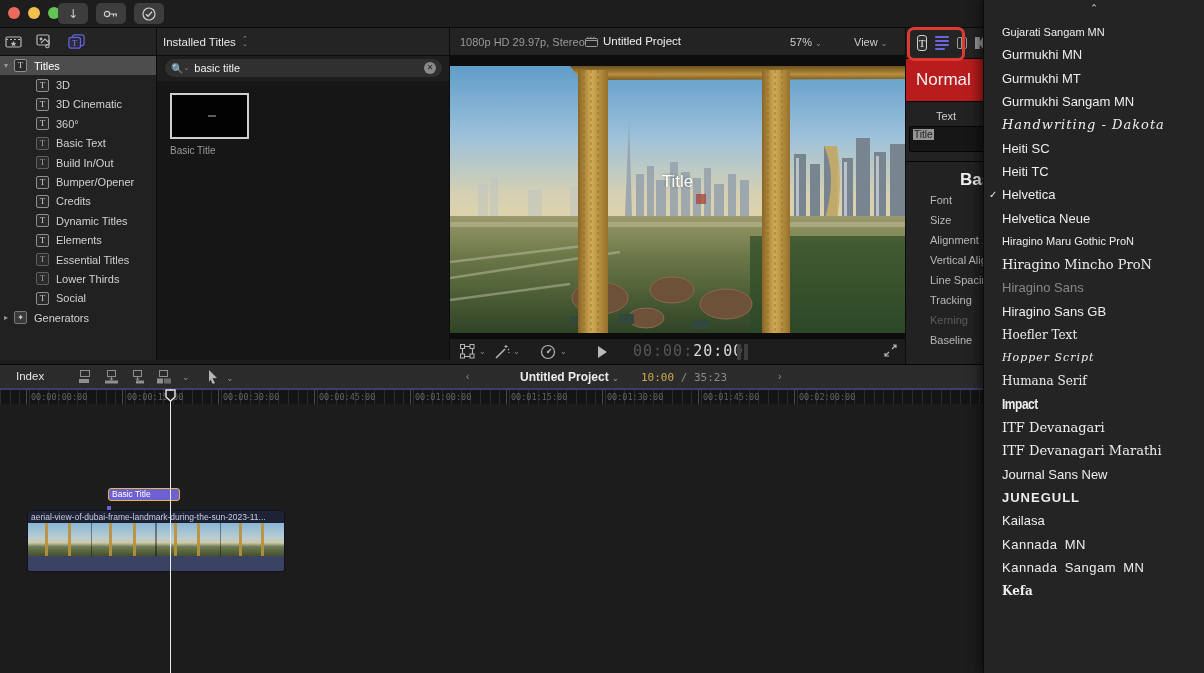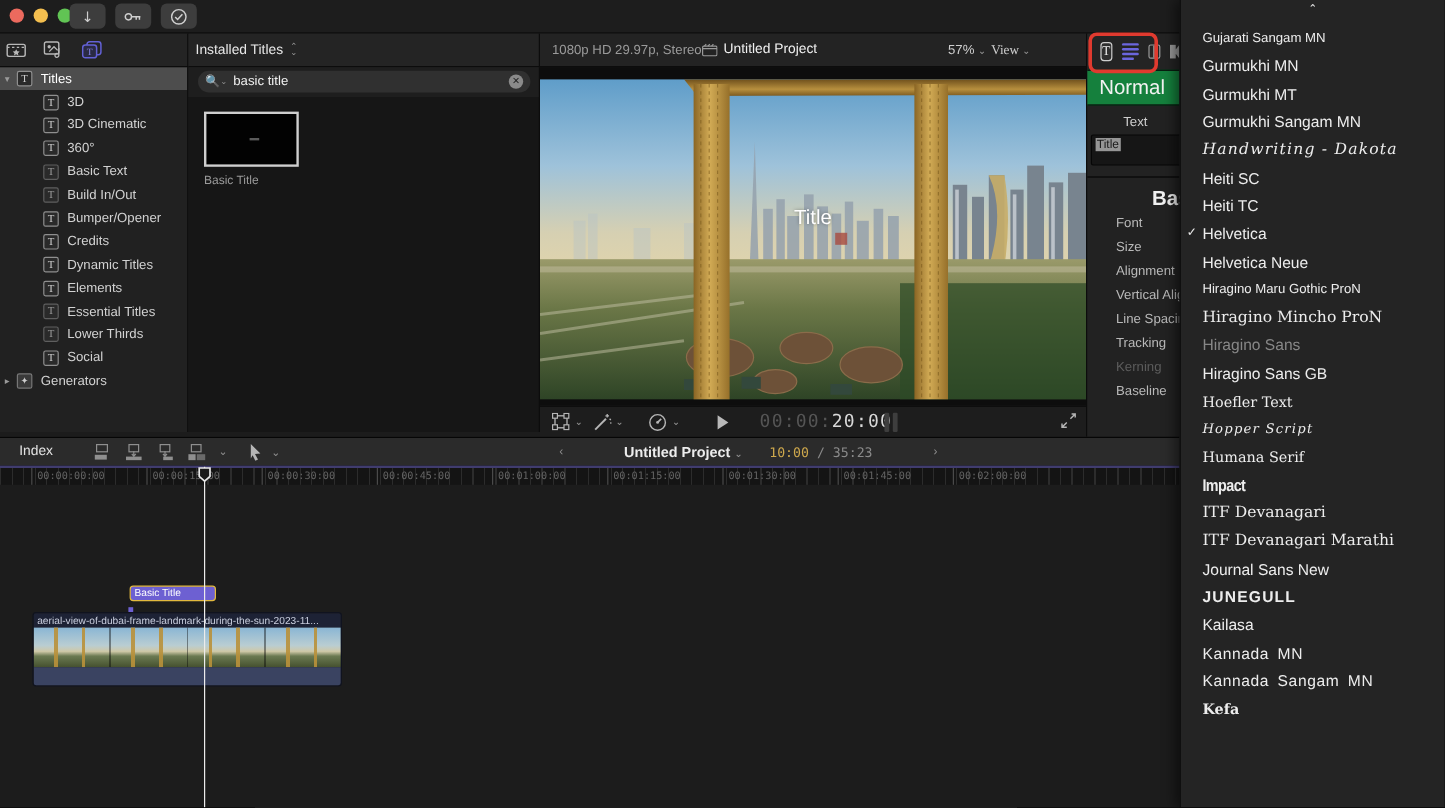--- a/index.html
+++ b/index.html
@@ -39,21 +39,21 @@
   .browser-body { left:157px; top:81px; width:293px; height:279px; background:#161616; border-right:1px solid #0c0c0c; }
   .thumb { left:13px; top:12px; width:79px; height:46px; background:#020202; border:2px solid #cfcfcf; }
   .thumb-mark { left:36px; top:20px; width:8px; height:2px; background:#5a5a5a; }
   .thumb-cap { left:13px; top:64px; font-size:10px; color:#9a9a9a; }
 
   
   .viewer-top { left:450px; top:28px; width:455px; height:28px; background:#232323; border-bottom:1px solid #0c0c0c; font-size:11px; }
   .vt-format { left:10px; top:8px; color:#9a9a9a; }
   .vt-clap { left:135px; top:8px; color:#9a9a9a; }
   .vt-project { left:153px; top:7px; color:#f0f0f0; font-size:11.5px; }
-  .vt-zoom { left:340px; top:8px; color:#cfcfcf; } .vt-view { left:376px; top:8px; color:#cfcfcf;font-family:Liberation Serif, serif; }
+  .vt-zoom { left:340px; top:8px; color:#cfcfcf; } .vt-view { left:404px; top:8px; color:#cfcfcf; }
   .chev { color:#8f8f8f; font-family:"DejaVu Sans",sans-serif; }
   .chev::before { content:"\2304"; }
   .viewer-canvas { left:450px; top:56px; width:455px; height:282px; background:#0d0d0d; }
   .scene { left:0px; top:10px; width:455px; height:267px; }
   .scene svg { display:block; }
   .overlay-title { left:0; top:116px; width:455px; text-align:center; font-size:17px; color:#fff; text-shadow:0 0 3px rgba(0,0,0,.4); }
   .transport { left:450px; top:338px; width:455px; height:26px; background:#1d1d1d; border-top:1px solid #0a0a0a; display:block; }
   .tp-icon { top:5px; color:#b5b5b5; }
   .playbtn { left:148px; top:7px; width:0; height:0; border-left:9px solid #b9b9b9; border-top:6px solid transparent; border-bottom:6px solid transparent; }
   .timecode { left:183px; top:3px; font-family:"DejaVu Sans Mono",monospace; font-size:15px; letter-spacing:1px; }
@@ -64,21 +64,21 @@
   
   .inspector { left:905px; top:28px; width:78px; height:336px; background:#222; overflow:hidden; border-left:1px solid #0c0c0c; }
   .insp-tabs { height:30px; display:flex; align-items:center; gap:8px; padding-left:11px; background:#242424; }
   .it-t { width:16px; height:16px; border:1px solid #cfcfcf; border-radius:3px; color:#e8e8e8; font-size:11px; line-height:14px; text-align:center; font-family:"Liberation Serif",serif; background:#2e2e2e; }
   .it-lines { display:flex; flex-direction:column; gap:2px; }
   .it-lines i { display:block; width:14px; height:2px; background:#6b66dd; border-radius:1px; }
   .it-lines i:nth-child(4){ width:10px; }
   .it-film { width:16px; height:12px; border:1px solid #9a9a9a; border-radius:2px; position:relative; }
   .it-film::before { content:""; position:absolute; left:3px; right:3px; top:0; bottom:0; border-left:1px solid #9a9a9a; border-right:1px solid #9a9a9a; }
   .it-vid { width:14px; height:12px; background:#9a9a9a; clip-path:polygon(0 0,60% 0,60% 35%,100% 0,100% 100%,60% 65%,60% 100%,0 100%); }
-  .insp-preset { height:30px; background:#15803d; border-top:1px solid #060606; border-bottom:1px solid #060606; display:flex; align-items:center; }
+  .insp-preset { height:44px; background:#b91c1c; border-top:1px solid #060606; border-bottom:1px solid #060606; display:flex; align-items:center; }
   .preset-label { padding-left:10px; font-size:17px; color:#f2f2f2; white-space:nowrap; }
   .insp-textlabel { margin-top:8px; padding-left:30px; font-size:11px; color:#cfcfcf; }
   .insp-textbox { margin:4px 0 0 3px; width:90px; height:26px; background:#161616; border:1px solid #060606; border-radius:2px; font-size:10px; padding:2px 3px; }
   .sel-text { background:#969696; color:#1a1a1a; padding:0 1px; }
   .insp-div { margin-top:9px; border-top:1px solid #060606; }
   .insp-section { padding:8px 0 4px 30px; font-size:17px; font-weight:bold; color:#f0f0f0;margin-left:24px; }
   .irow { height:20px; display:flex; padding-left:24px; font-size:11px; color:#b9b9b9; white-space:nowrap; }
   .irow.dimmed { color:#5c5c5c; }
   .redbox { left:907px; top:27px; width:58px; height:34px; border:3px solid #e03a2f; border-radius:7px; z-index:40; }
 

